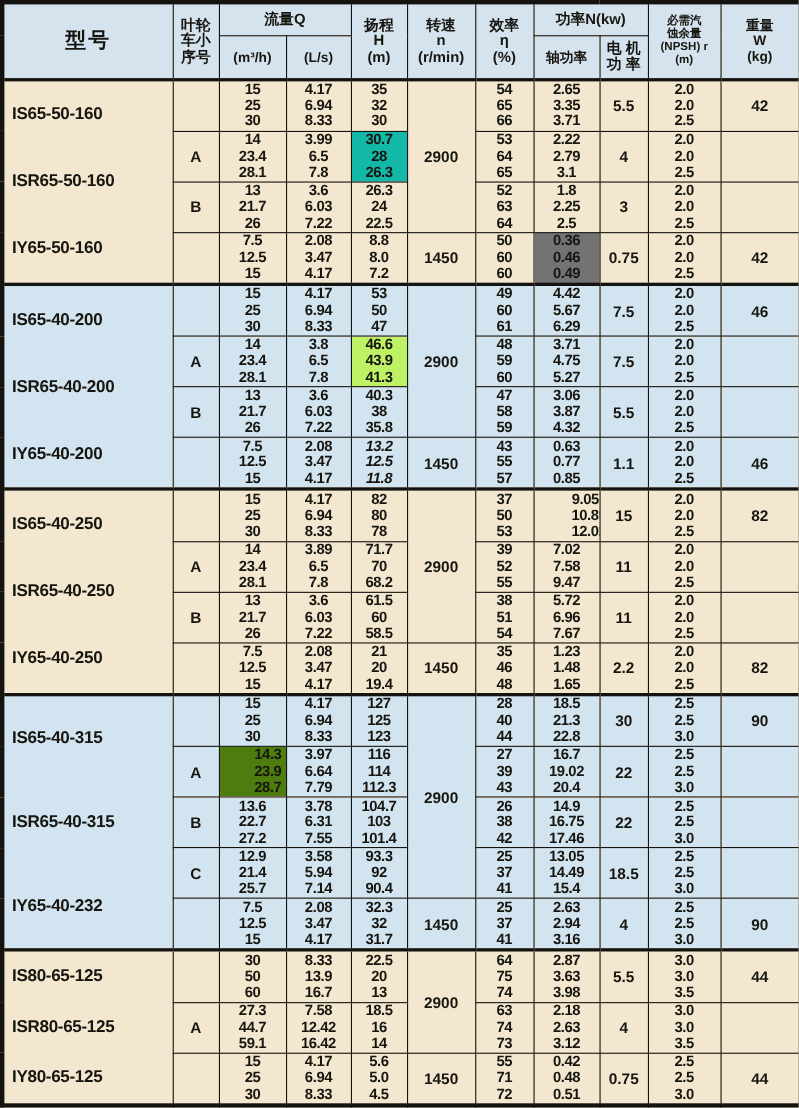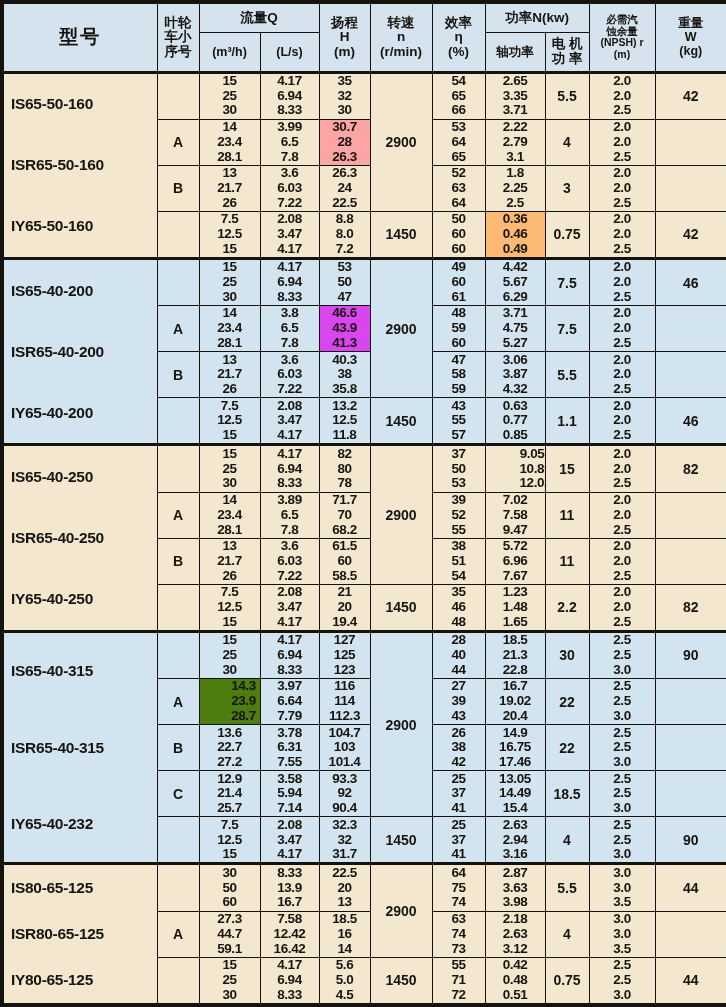--- a/index.html
+++ b/index.html
@@ -143,21 +143,21 @@
         <td class="nums" style="background: rgb(243, 232, 207);">
           <div>14</div>
           <div>23.4</div>
           <div>28.1</div>
         </td>
         <td class="nums" style="background: rgb(243, 232, 207);">
           <div>3.99</div>
           <div>6.5</div>
           <div>7.8</div>
         </td>
-        <td class="nums" style="background: #fca5a5;">
+        <td class="nums" style="background: #14b8a6;">
           <div>30.7</div>
           <div>28</div>
           <div>26.3</div>
         </td>
         <td class="nums" style="background: rgb(243, 232, 207);">
           <div>53</div>
           <div>64</div>
           <div>65</div>
         </td>
         <td class="nums" style="background: rgb(243, 232, 207);">
@@ -224,21 +224,21 @@
           <div>8.8</div>
           <div>8.0</div>
           <div>7.2</div>
         </td>
         <td class="single" rowspan="1" style="background: rgb(243, 232, 207);">1450</td>
         <td class="nums" style="background: rgb(243, 232, 207);">
           <div>50</div>
           <div>60</div>
           <div>60</div>
         </td>
-        <td class="nums" style="background: #fdba74;">
+        <td class="nums" style="background: #737373;">
           <div>0.36</div>
           <div>0.46</div>
           <div>0.49</div>
         </td>
         <td class="single" style="background: rgb(243, 232, 207);">0.75</td>
         <td class="nums" style="background: rgb(243, 232, 207);">
           <div>2.0</div>
           <div>2.0</div>
           <div>2.5</div>
         </td>
@@ -292,21 +292,21 @@
         <td class="nums" style="background: rgb(210, 228, 240);">
           <div>14</div>
           <div>23.4</div>
           <div>28.1</div>
         </td>
         <td class="nums" style="background: rgb(210, 228, 240);">
           <div>3.8</div>
           <div>6.5</div>
           <div>7.8</div>
         </td>
-        <td class="nums" style="background: #d946ef;">
+        <td class="nums" style="background: #bef264;">
           <div>46.6</div>
           <div>43.9</div>
           <div>41.3</div>
         </td>
         <td class="nums" style="background: rgb(210, 228, 240);">
           <div>48</div>
           <div>59</div>
           <div>60</div>
         </td>
         <td class="nums" style="background: rgb(210, 228, 240);">
@@ -362,21 +362,21 @@
         <td class="nums" style="background: rgb(210, 228, 240);">
           <div>7.5</div>
           <div>12.5</div>
           <div>15</div>
         </td>
         <td class="nums" style="background: rgb(210, 228, 240);">
           <div>2.08</div>
           <div>3.47</div>
           <div>4.17</div>
         </td>
-        <td class="nums" style="background: rgb(210, 228, 240);">
+        <td class="nums" style="background: rgb(210, 228, 240); font-style: italic;">
           <div>13.2</div>
           <div>12.5</div>
           <div>11.8</div>
         </td>
         <td class="single" rowspan="1" style="background: rgb(210, 228, 240);">1450</td>
         <td class="nums" style="background: rgb(210, 228, 240);">
           <div>43</div>
           <div>55</div>
           <div>57</div>
         </td>

